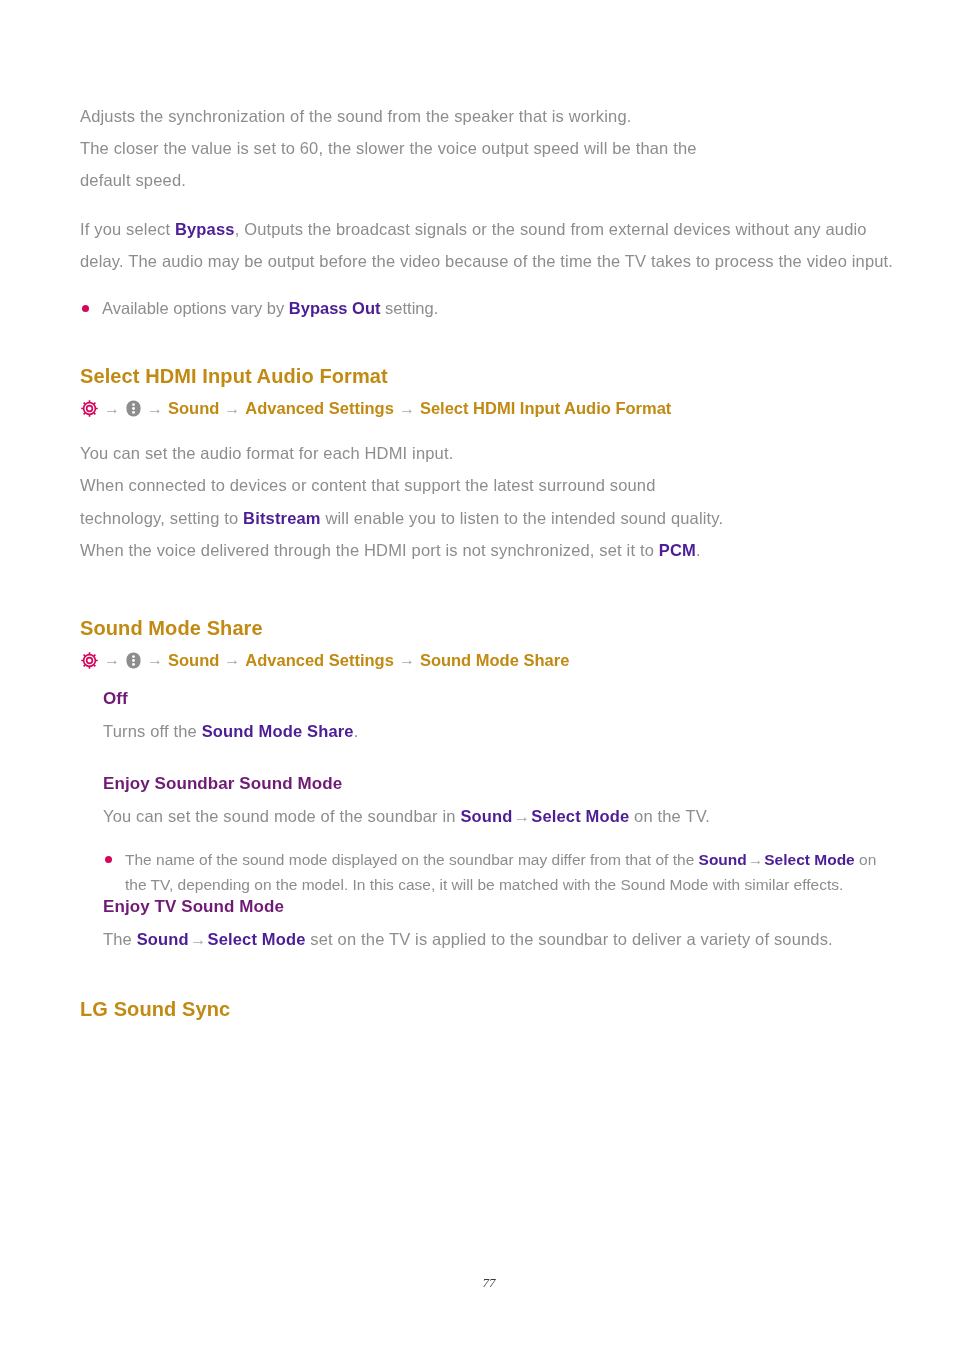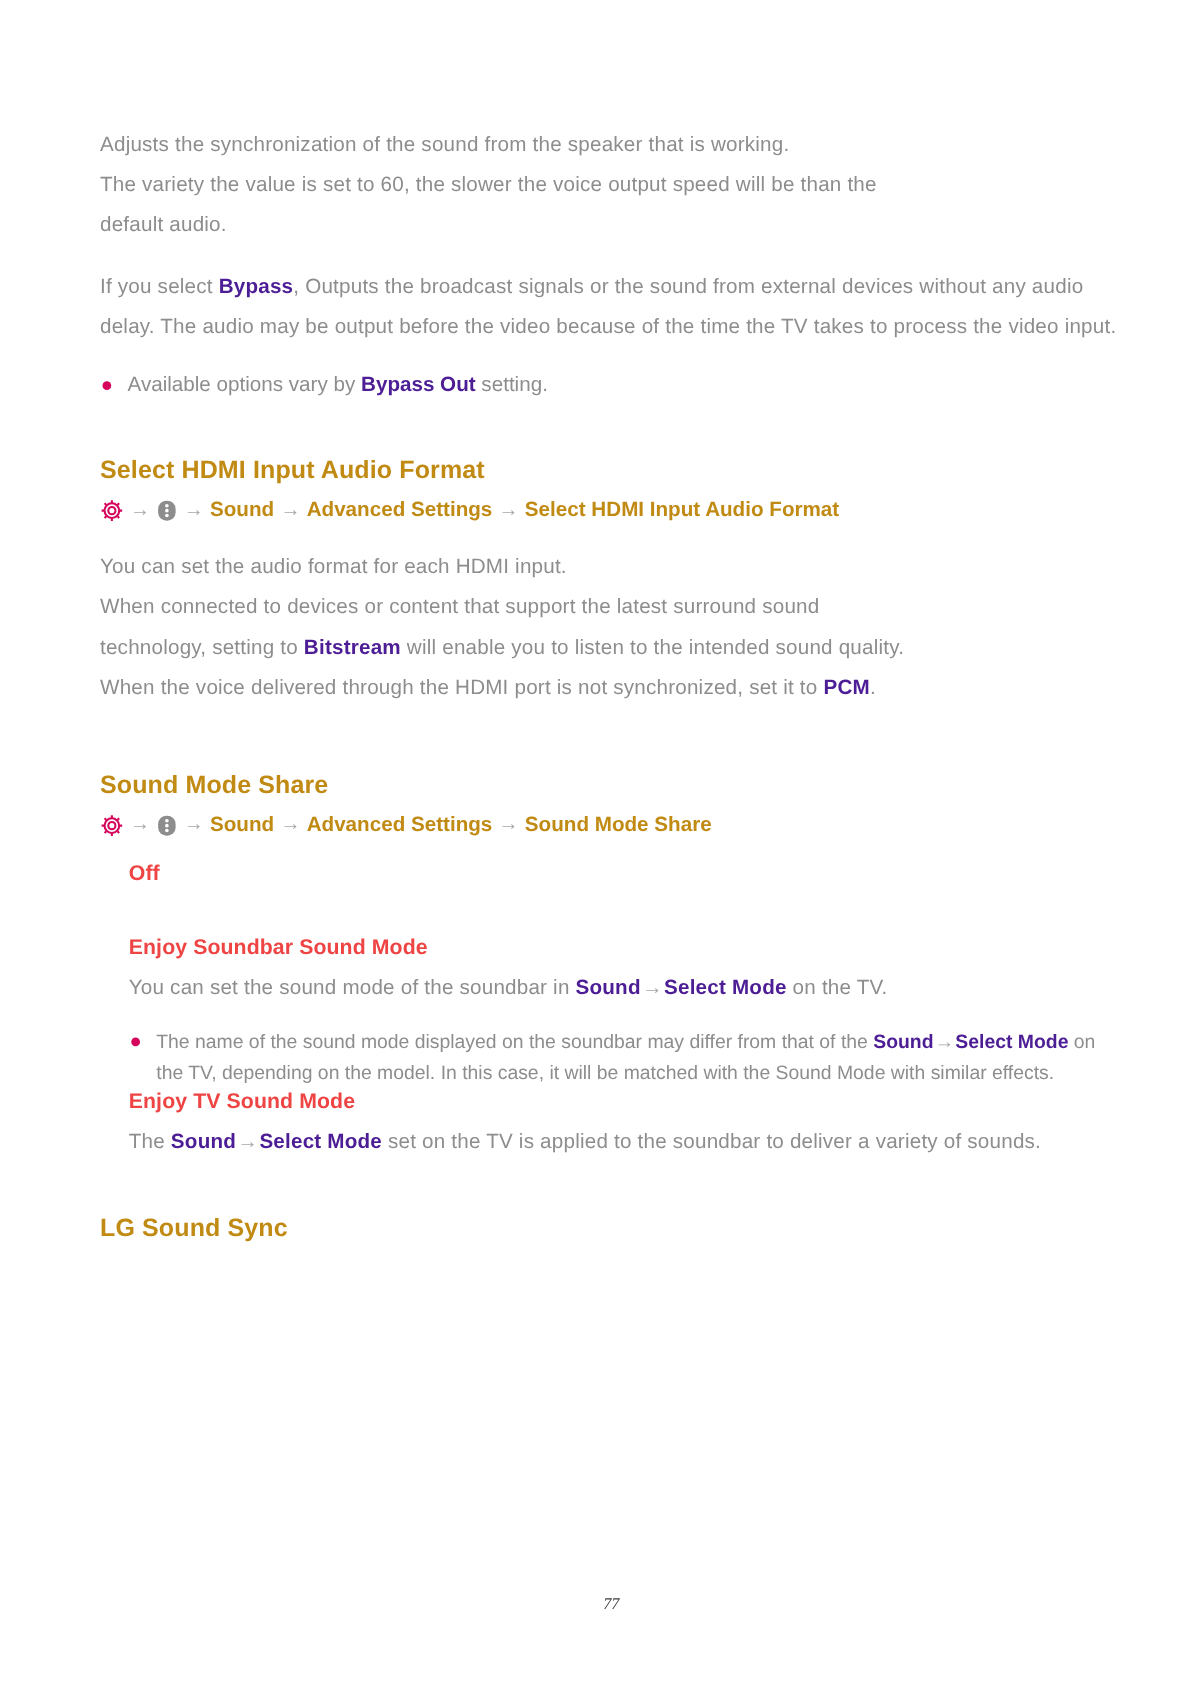--- a/index.html
+++ b/index.html
@@ -39,21 +39,21 @@
 
   
   h2.section-heading {
     color: #c08a13;
     font-size: 20px;
     font-weight: bold;
     margin: 0;
     letter-spacing: 0.005em;
   }
   h3.sub-heading {
-    color: #ef4444;
+    color: #701a75;
     font-size: 17px;
     font-weight: bold;
     margin: 0;
     letter-spacing: 0.005em;
   }
 
   
   .breadcrumb {
     display: flex;
     align-items: center;
@@ -118,22 +118,22 @@
   }
 </style>
 </head>
 <body>
 
 <div class="page">
   <div class="content">
 
     <p class="body-text" style="margin-bottom:16px;">
       <span>Adjusts the synchronization of the sound from the speaker that is working.</span><br>
-      <span>The variety the value is set to 60, the slower the voice output speed will be than the</span><br>
-      <span>default audio.</span>
+      <span>The closer the value is set to 60, the slower the voice output speed will be than the</span><br>
+      <span>default speed.</span>
     </p>
 
     <p class="body-text" style="margin-bottom:18px;">
       <span>If you select </span><span class="gold">Bypass</span><span>, Outputs the broadcast signals or the sound from external devices without any audio delay. The audio may be output before the video because of the time the TV takes to process the video input.</span>
     </p>
 
     <ul class="bullets wide" style="margin-bottom:44px;">
       <li>
         <span>Available options vary by </span><span class="gold">Bypass Out</span><span> setting.</span>
       </li>
@@ -203,20 +203,23 @@
       <span class="bc-arrow">→</span>
       <span class="bc-text">Advanced Settings</span>
       <span class="bc-arrow">→</span>
       <span class="bc-text">Sound Mode Share</span>
     </div>
 
 
     <div class="blk-subsection" style="margin-bottom:30px;">
       <h3 class="sub-heading">Off</h3>
       <div style="height:9px"></div>
+      <p class="body-text" style="margin:0;line-height:1.6;">
+        <span>Turns off the </span><span class="gold">Sound Mode Share</span><span>.</span>
+      </p>
     </div>
 
     <div class="blk-subsection">
       <h3 class="sub-heading">Enjoy Soundbar Sound Mode</h3>
       <div style="height:9px"></div>
       <p class="body-text" style="margin:0 0 17px 0;line-height:1.62;">
         <span>You can set the sound mode of the soundbar in </span><span class="gold">Sound</span><span class="arrow">→</span><span class="gold">Select Mode</span><span> on the TV.</span>
       </p>
       <ul class="bullets">
         <li>

